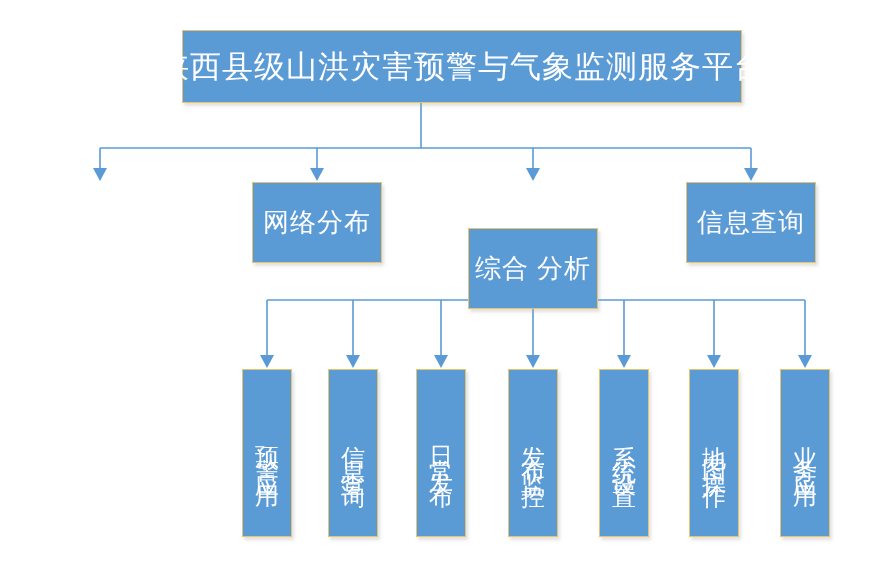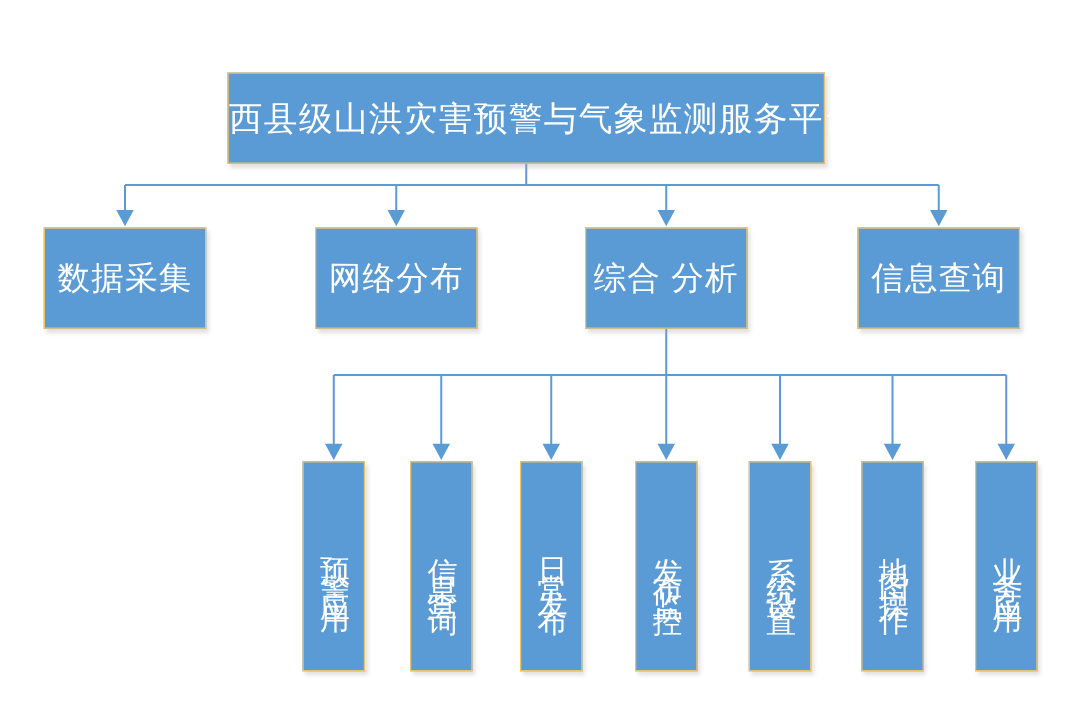--- a/index.html
+++ b/index.html
@@ -42,36 +42,35 @@
     align-items: center;
     justify-content: center;
     background: var(--box-fill);
     border: 1.5px solid var(--box-border);
     color: var(--text);
     box-shadow: 2px 3px 3px rgba(170,170,170,0.35);
     text-align: center;
   }
   .node-root {
     left: 182px; top: 30px;
-    width: 478px; height: 73px;
-    font-size: 27px;
+    width: 560px; height: 73px;
+    font-size: 31px;
     letter-spacing: 1px;
     white-space: nowrap;
-    margin-top: 28px;
   }
   .node-l2 {
     top: 182px;
     width: 130px; height: 81px;
     font-size: 26px;
     letter-spacing: 1px;
     white-space: nowrap;
   }
   .node-l2-0 { left: 35px; }
   .node-l2-1 { left: 252px; }
-  .node-l2-2 { left: 468px; }
+  .node-l2-2 { left: 468px; margin-top: 46px; }
   .node-l2-3 { left: 686px; }
   .node-l3 {
     top: 369px;
     width: 50px; height: 168px;
     font-size: 24px;
   }
   .node-l3 .v-label {
     writing-mode: vertical-rl;
     text-orientation: upright;
     letter-spacing: 13px;
@@ -117,23 +116,20 @@
     <polygon points="526,355 540,355 533,368"></polygon>
     <polygon points="617,355 631,355 624,368"></polygon>
     <polygon points="707,355 721,355 714,368"></polygon>
     <polygon points="798,355 812,355 805,368"></polygon>
   </svg>
 
   <div class="node node-root">
     <span>陕西县级山洪灾害预警与气象监测服务平台</span>
   </div>
 
-  <div class="node node-l2 node-l2-0">
-    <span>数据采集</span>
-  </div>
   <div class="node node-l2 node-l2-1">
     <span>网络分布</span>
   </div>
   <div class="node node-l2 node-l2-2">
     <span>综合 分析</span>
   </div>
   <div class="node node-l2 node-l2-3">
     <span>信息查询</span>
   </div>
 

